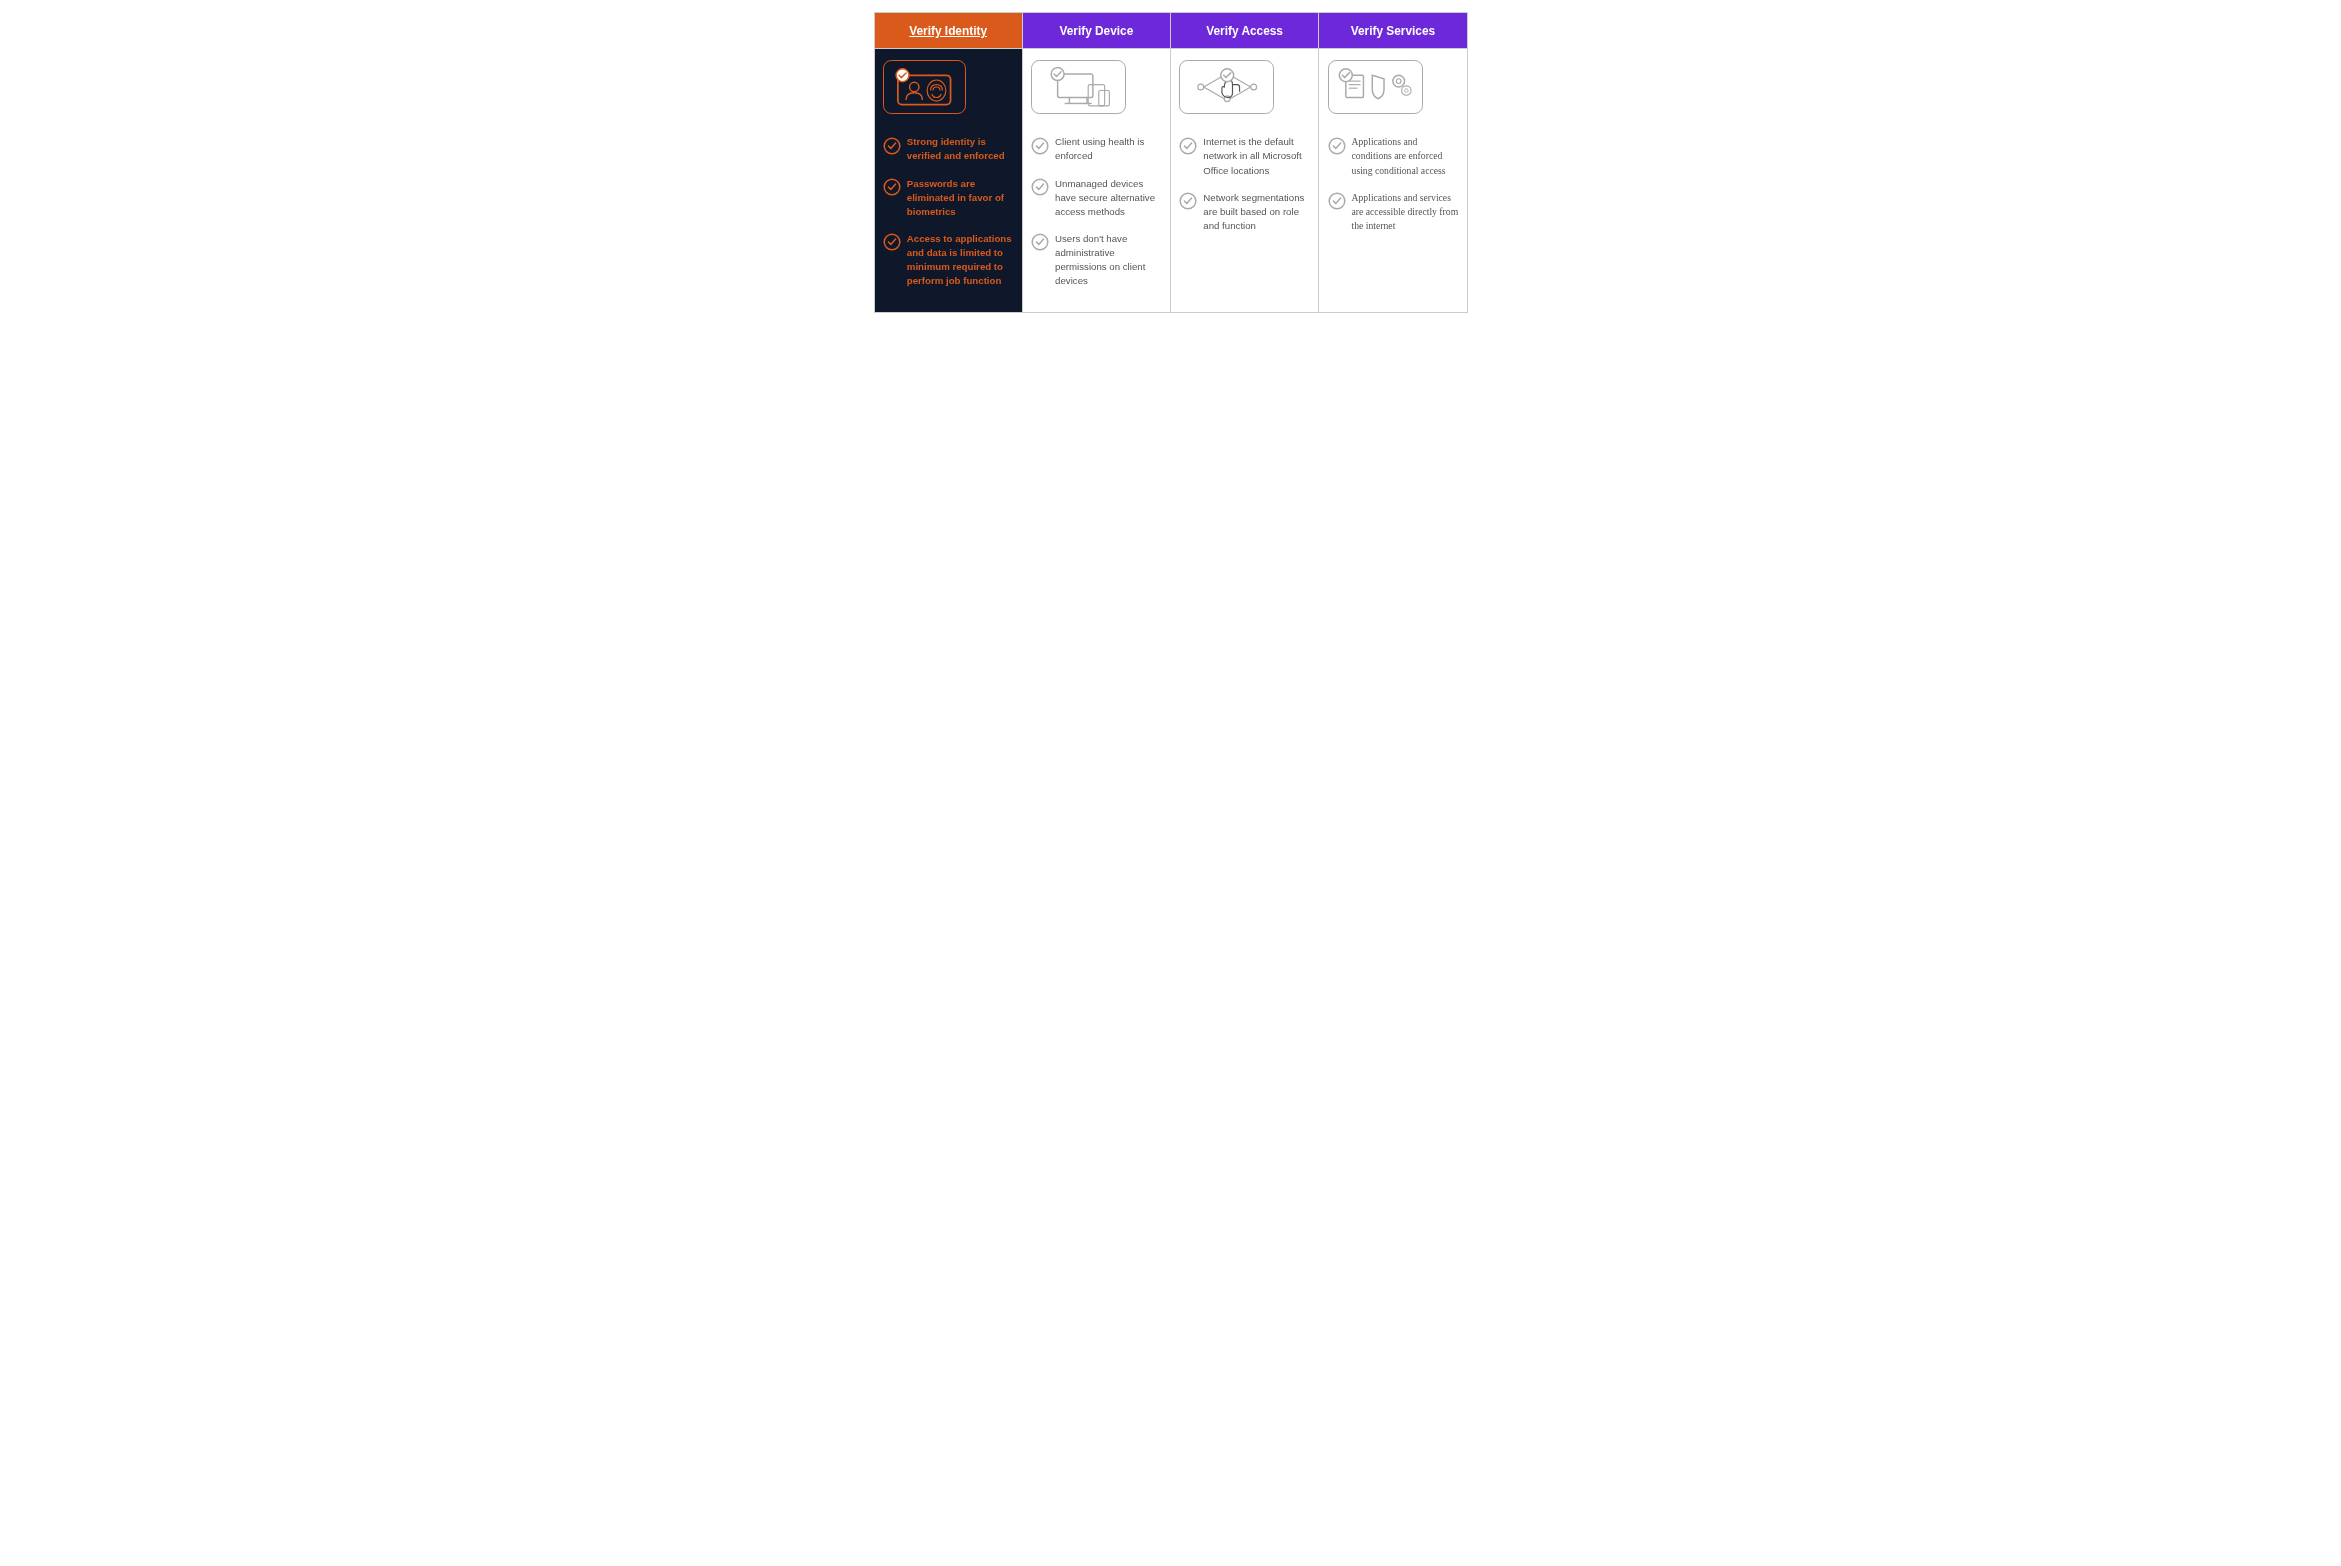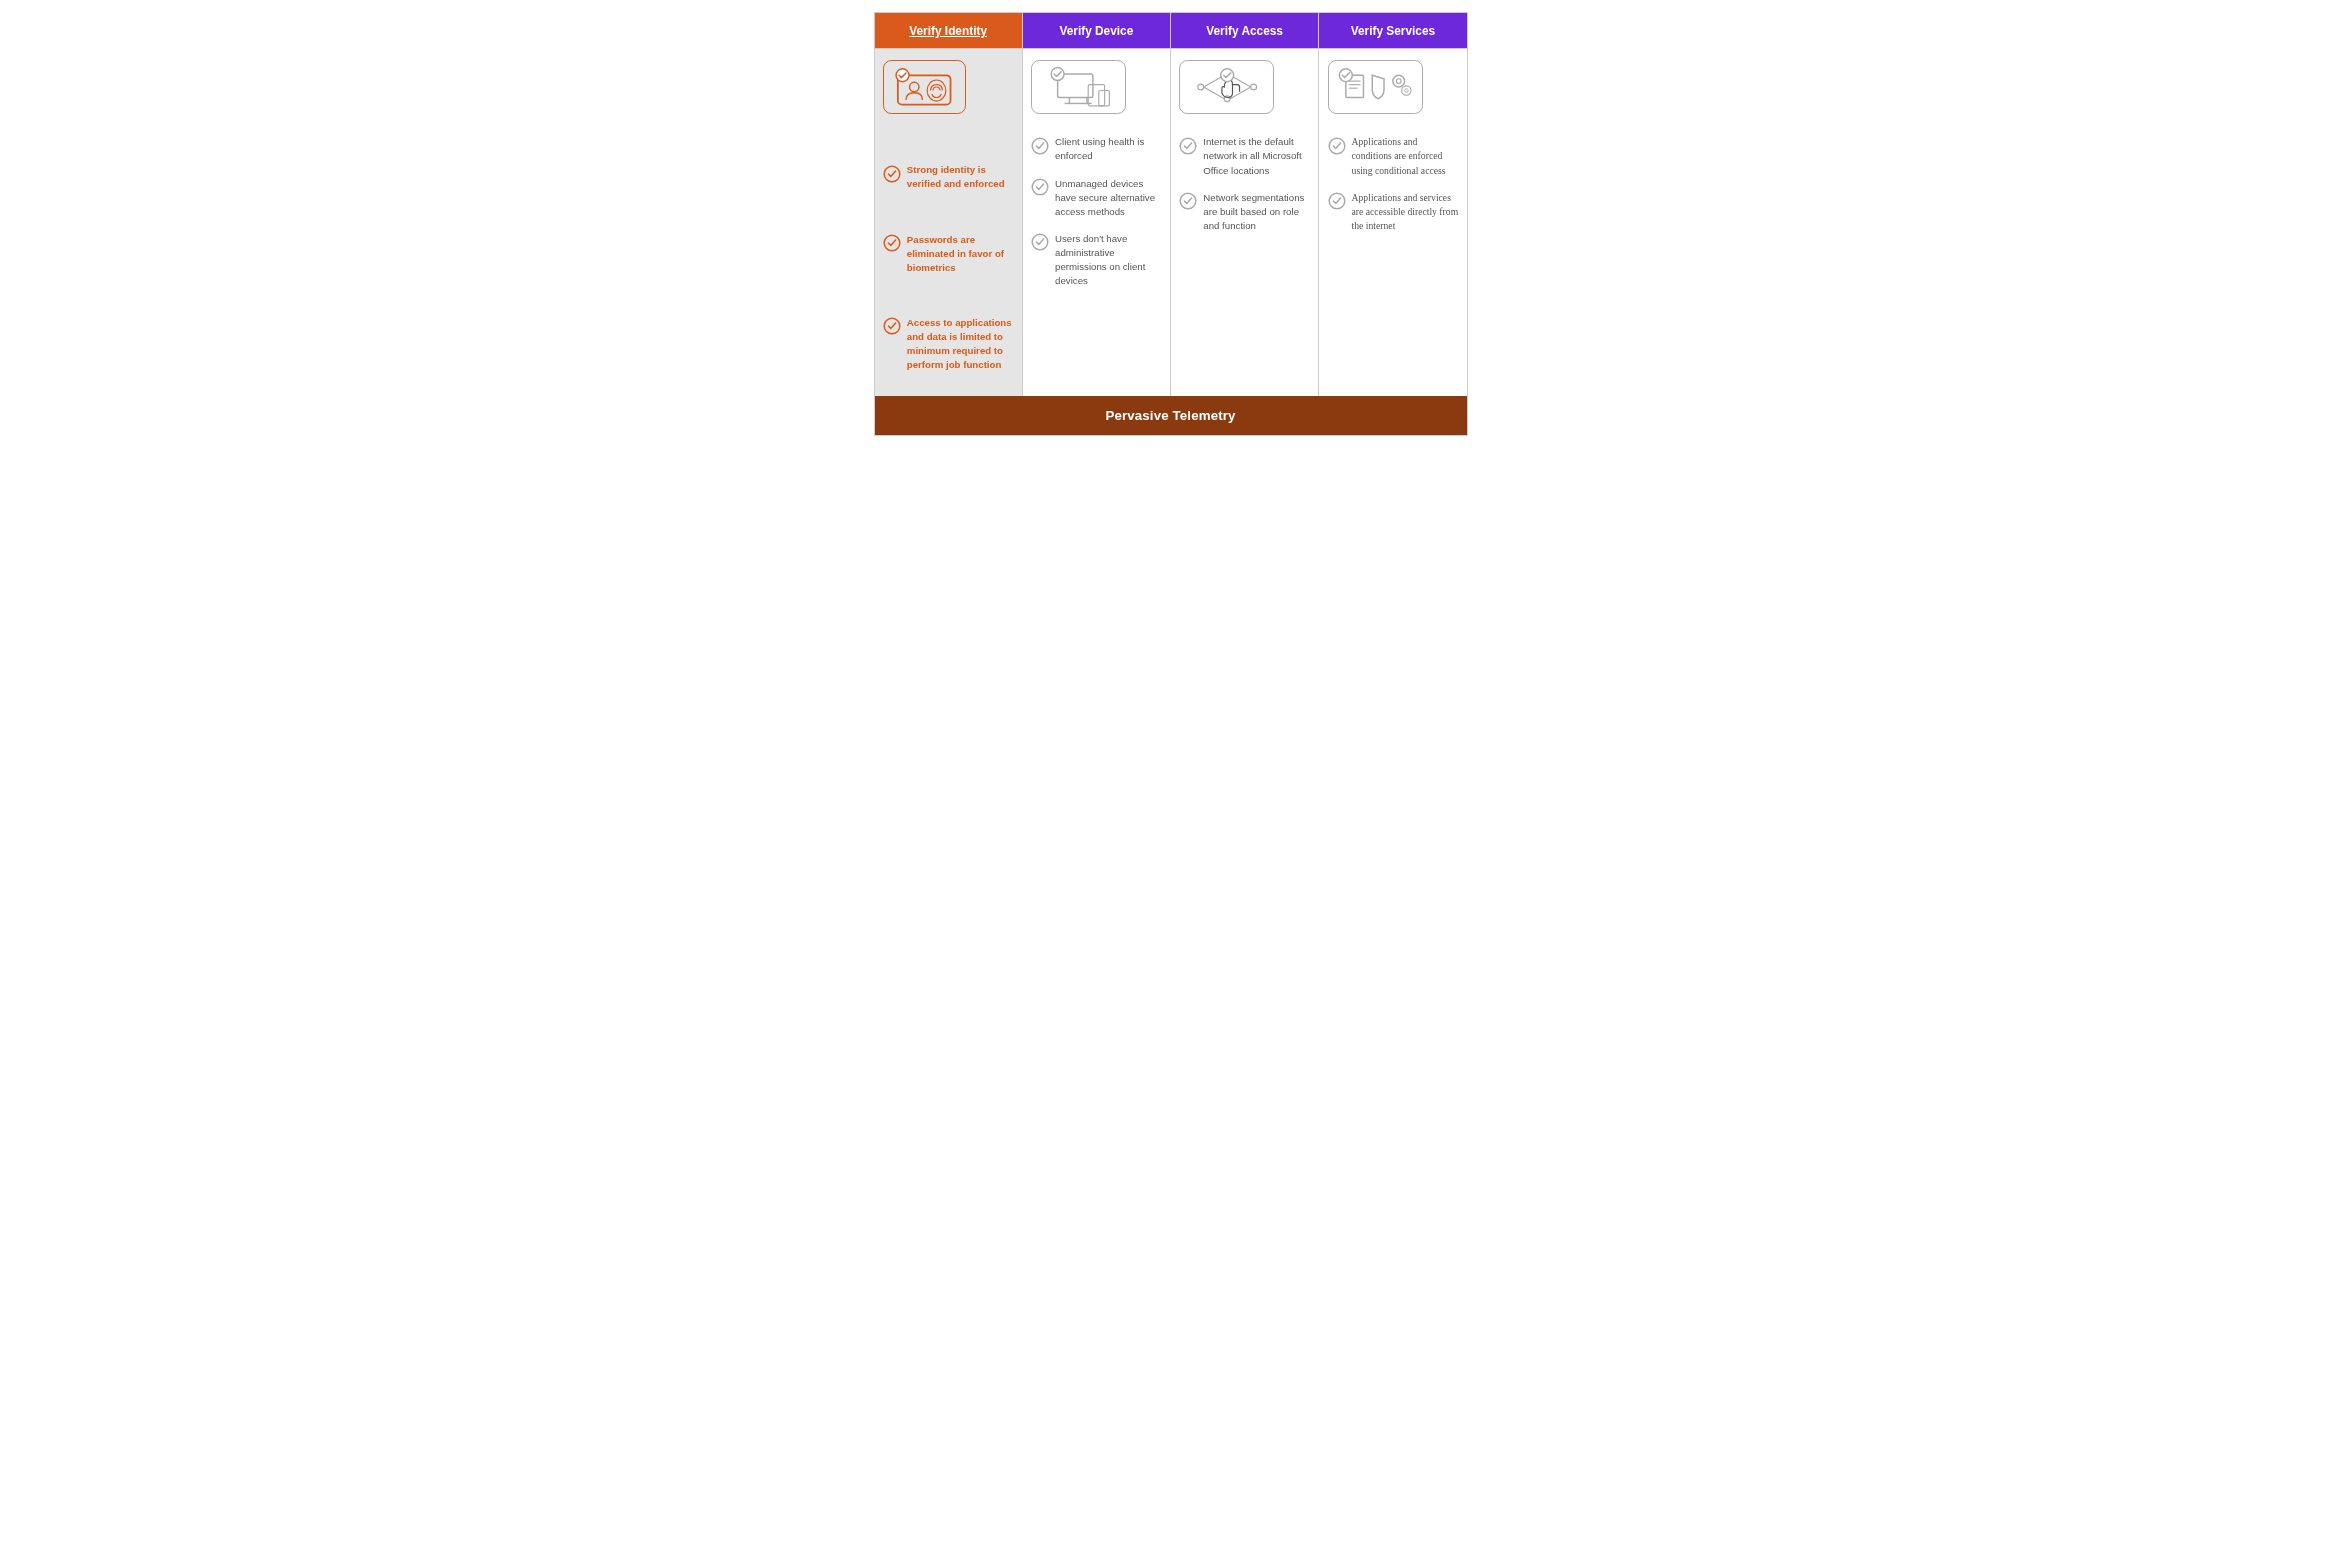--- a/index.html
+++ b/index.html
@@ -121,21 +121,21 @@
     <div class="header-cell" style="border-right:1.2px solid #ccc;">
       <span>Verify Access</span>
     </div>
     <div class="header-cell">
       <span>Verify Services</span>
     </div>
   </div>
 
   <div class="content-row">
 
-    <div class="content-col" style="background:#e5e5e5;gap:28px;">
+    <div class="content-col" style="background:#0f172a;">
 
       <div style="display:flex;justify-content:flex-start;margin-bottom:10.7px;">
         <div class="icon-box">
 
           <svg width="65" height="40" viewBox="0 0 110 68" fill="none" xmlns="http://www.w3.org/2000/svg">
 
             <rect x="10" y="14" width="90" height="50" rx="7" stroke="#d95a1a" stroke-width="3" fill="none"></rect>
 
             <circle cx="38" cy="34" r="8" stroke="#d95a1a" stroke-width="2.5" fill="none"></circle>
             <path d="M24 56 Q24 44 38 44 Q52 44 52 56" stroke="#d95a1a" stroke-width="2.5" fill="none"></path>
@@ -307,17 +307,14 @@
               <circle cx="15" cy="15" r="13" stroke="#aaa" stroke-width="2.5" fill="none"></circle>
               <polyline points="9,15 13,19 21,10" stroke="#aaa" stroke-width="2.5" fill="none" stroke-linecap="round" stroke-linejoin="round"></polyline>
             </svg>
         </div>
         <span class="check-text">Applications and services are accessible directly from the internet</span>
       </div>
     </div>
 
   </div>
 
-  <div class="footer-bar">
-    <span>Pervasive Telemetry</span>
-  </div>
 </div>
 
 
 </body></html>

